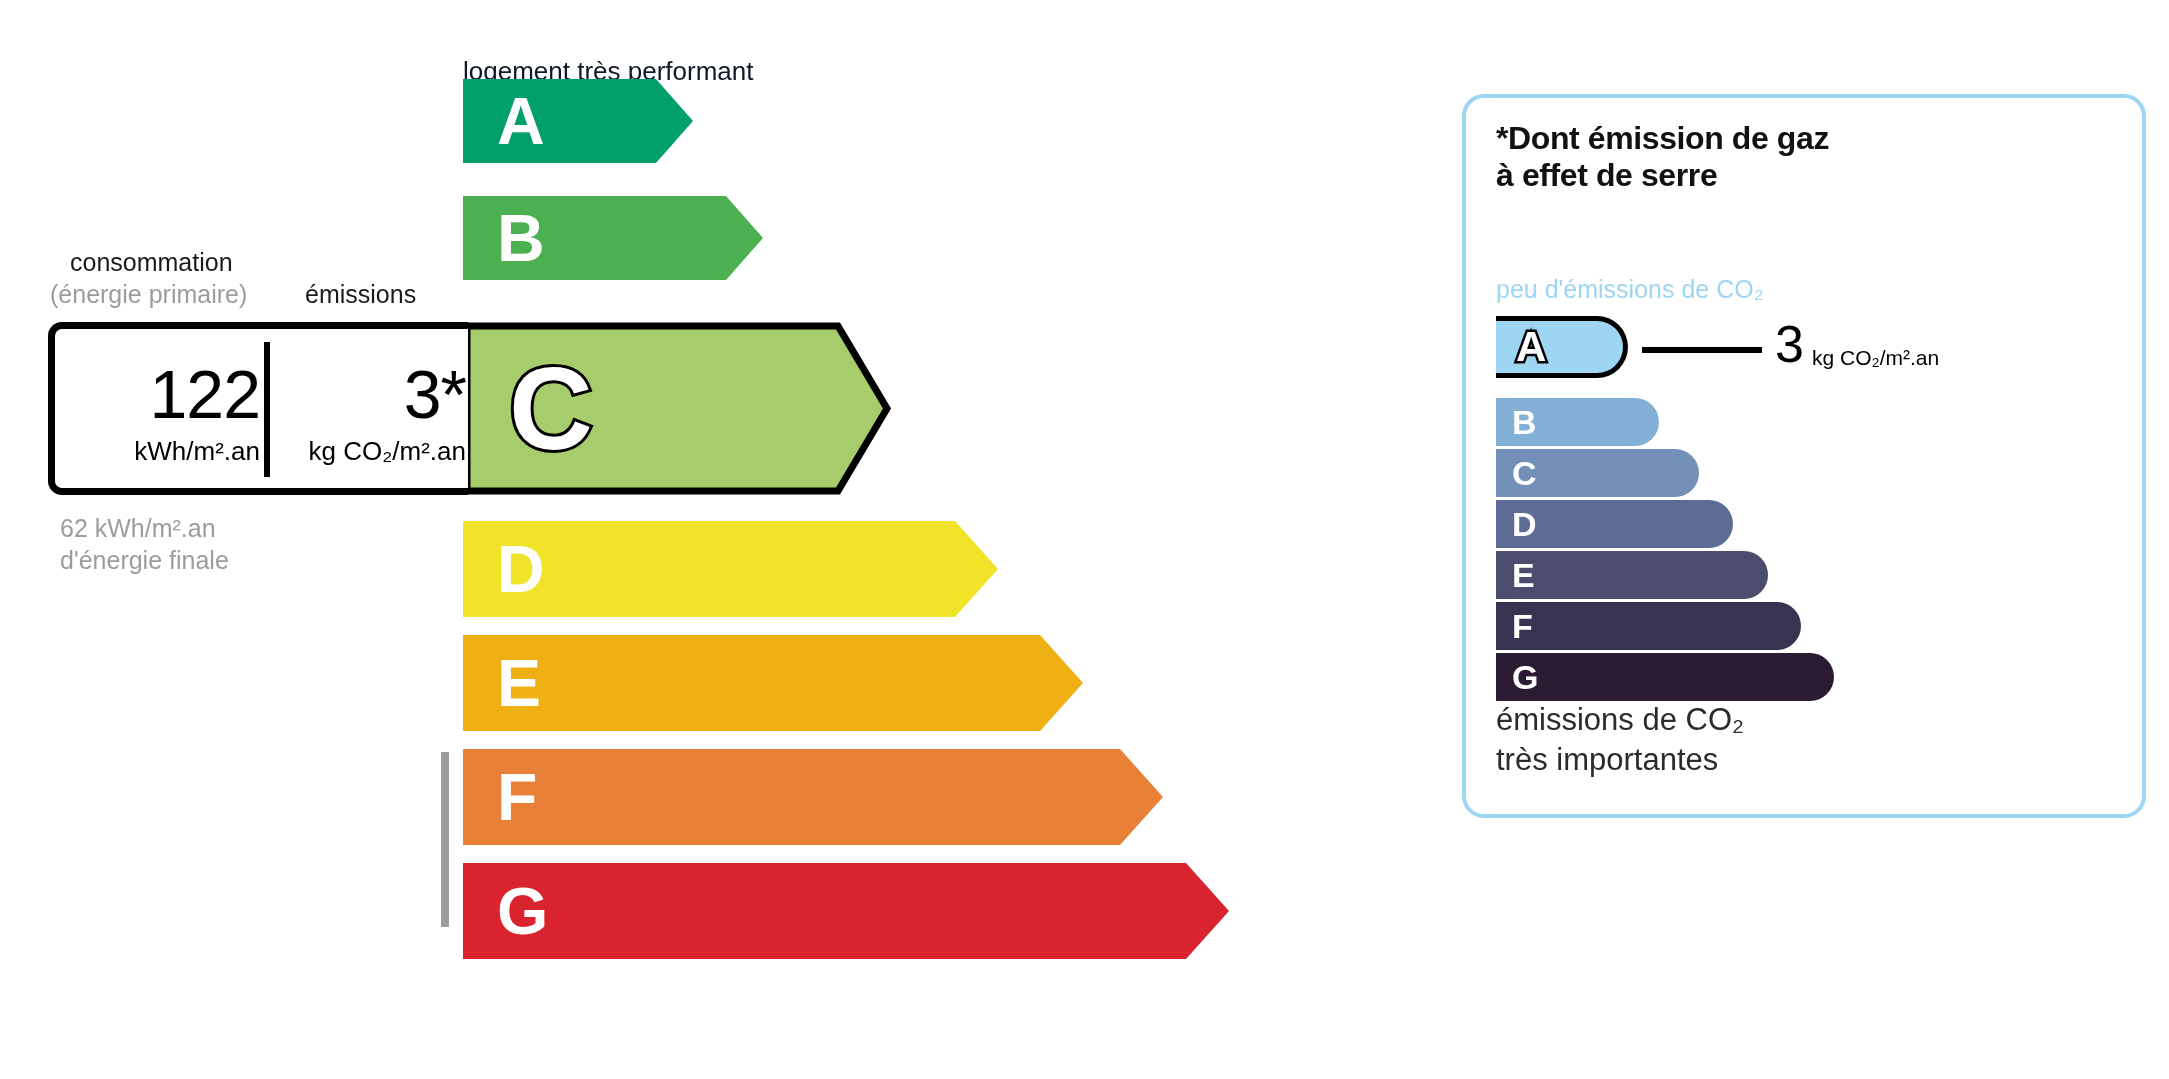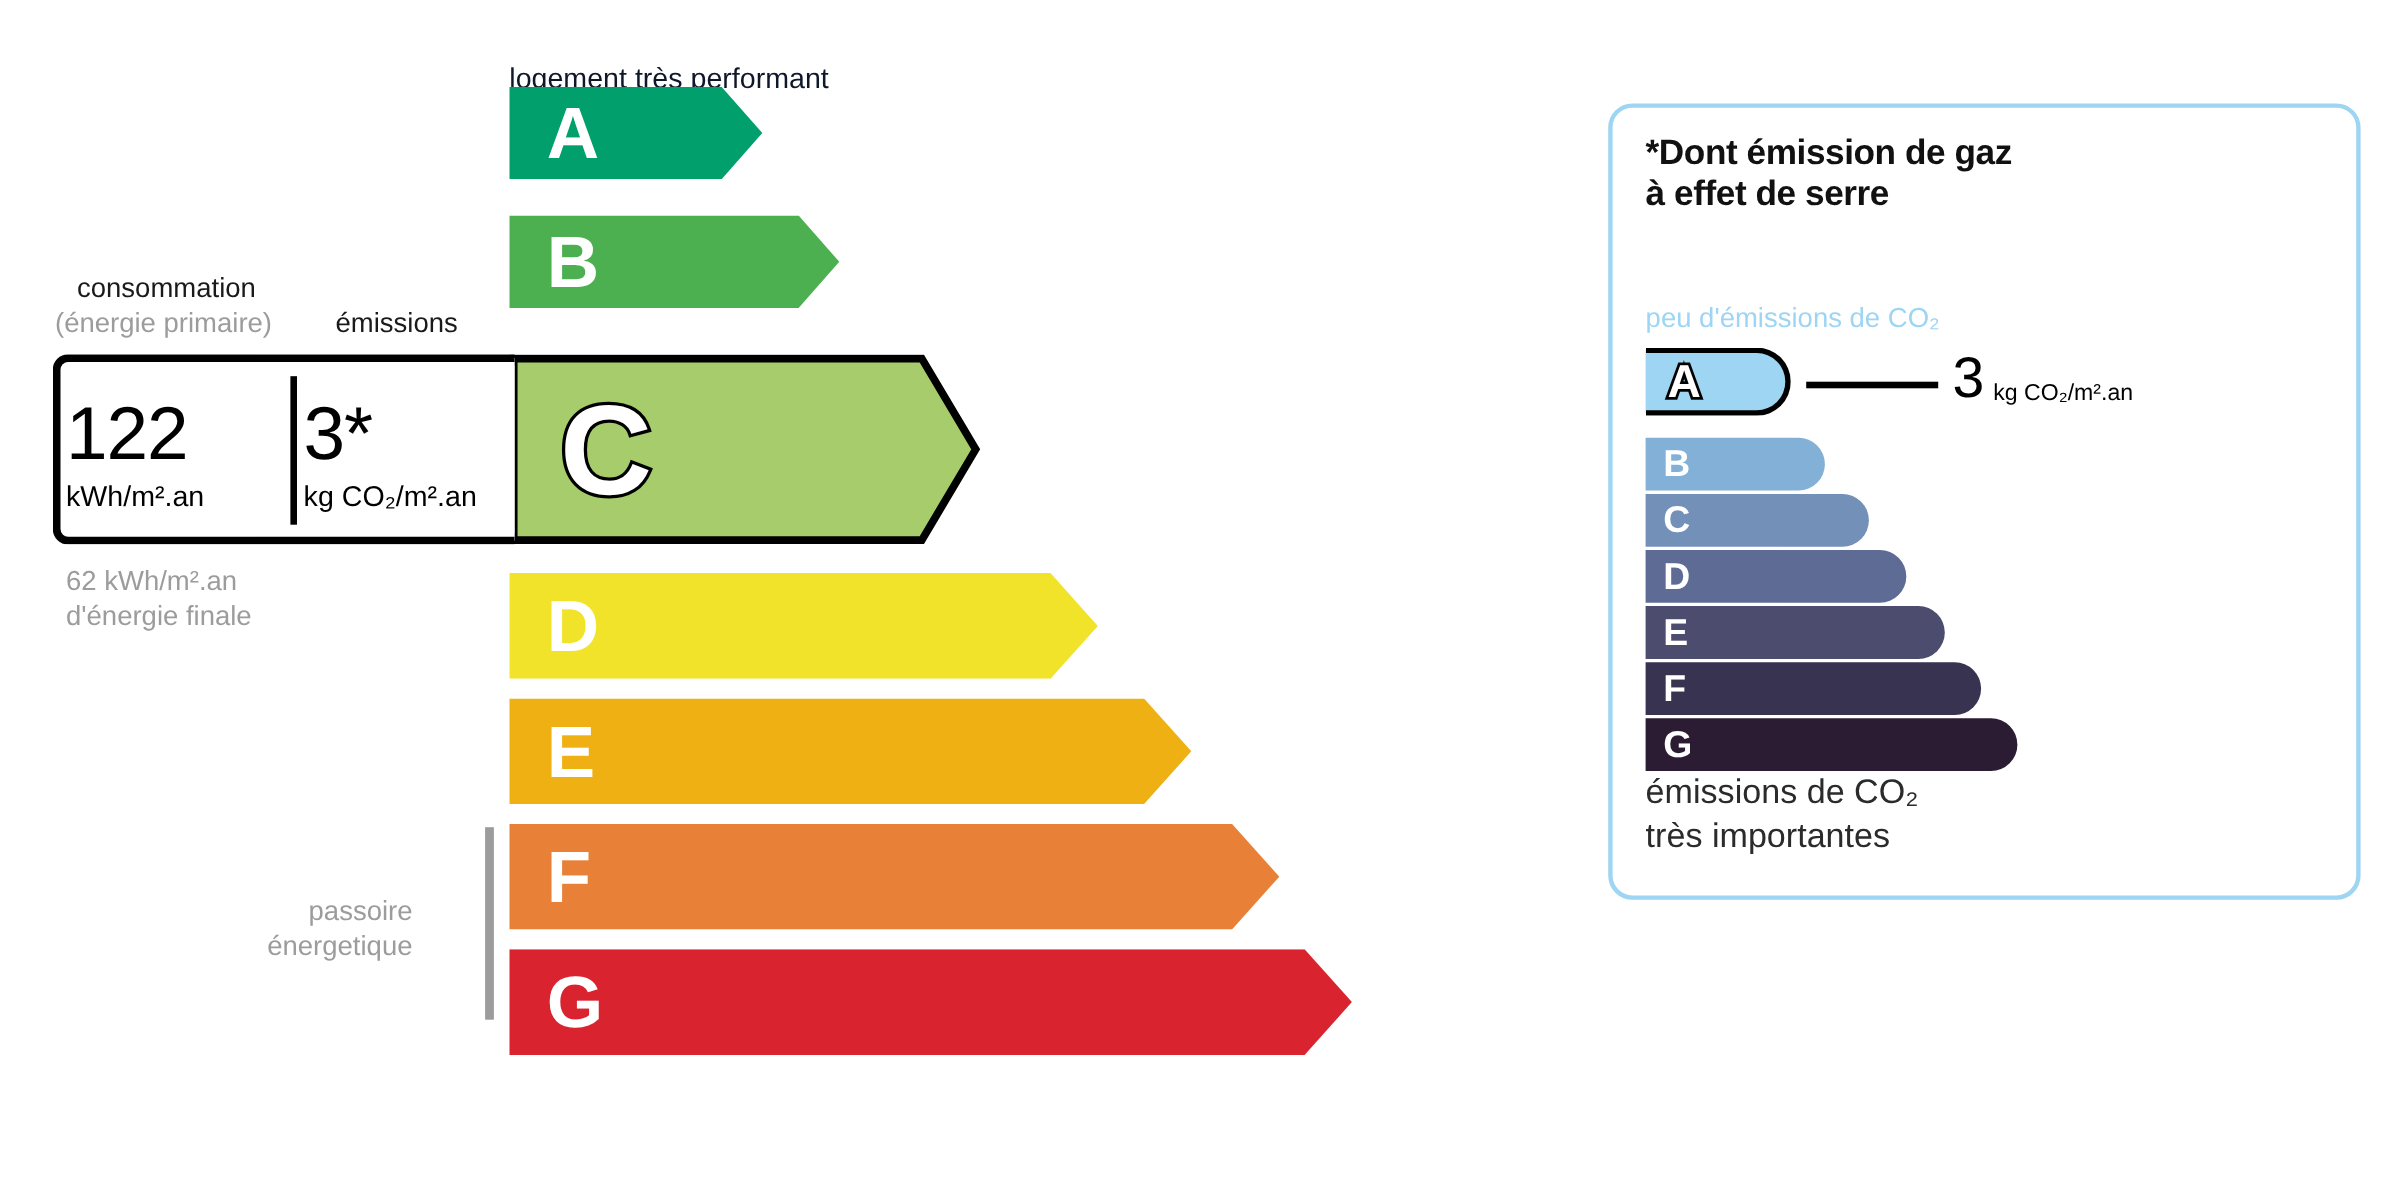--- a/index.html
+++ b/index.html
@@ -65,21 +65,21 @@
     border:7px solid #000;
     border-right:none;
     border-radius:14px 0 0 14px;
     box-sizing:border-box;
     background:#fff;
   }
   .vb-divider{
     position:absolute;left:264px;top:342px;
     width:6px;height:135px;background:#000;
   }
-  .vb-cell{position:absolute;text-align:left;}
+  .vb-cell{position:absolute;text-align:right;}
   .vb-num{font-size:68px;font-weight:normal;color:#000;line-height:1;letter-spacing:-1px;}
   .vb-unit{font-size:26px;color:#000;line-height:1;margin-top:10px;}
   .cell-conso{left:60px;top:360px;width:200px;}
   .cell-emis{left:276px;top:360px;width:190px;}
 
   .final-energy{
     position:absolute;left:60px;top:512px;
     font-size:25px;color:#9c9c9c;line-height:1.28;
     text-align:left;width:250px;
   }
@@ -244,24 +244,20 @@
     <div class="vb-cell cell-emis">
       <div class="vb-num">3*</div>
       <div class="vb-unit">kg CO₂/m².an</div>
     </div>
 
     <div class="final-energy">
       <div>62 kWh/m².an</div>
       <div>d'énergie finale</div>
     </div>
 
-    <div class="passoire">
-      <div>passoire</div>
-      <div>énergetique</div>
-    </div>
     <div class="passoire-bar"></div>
   </div>
 
   <div class="co2panel"></div>
 
   <div class="co2-title">
     <div>*Dont émission de gaz</div>
     <div>à effet de serre</div>
   </div>
 

